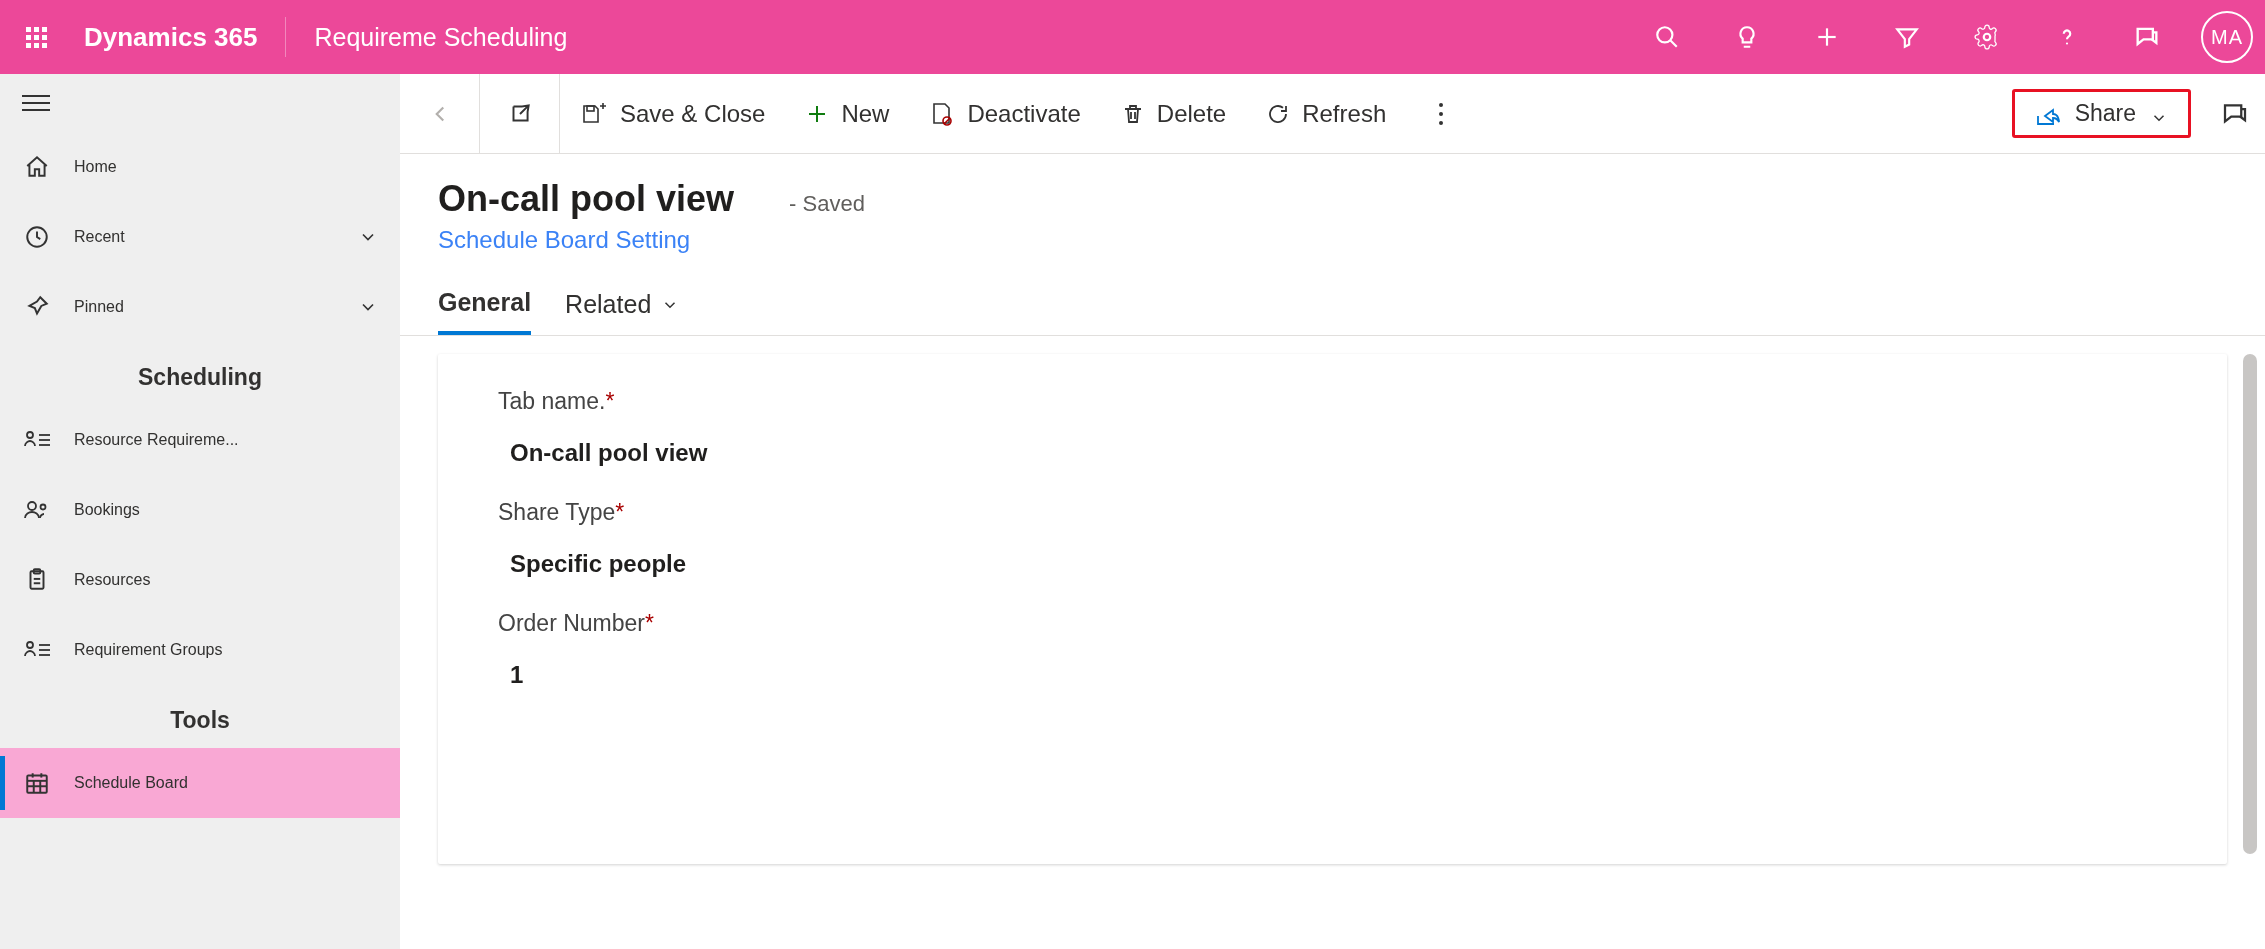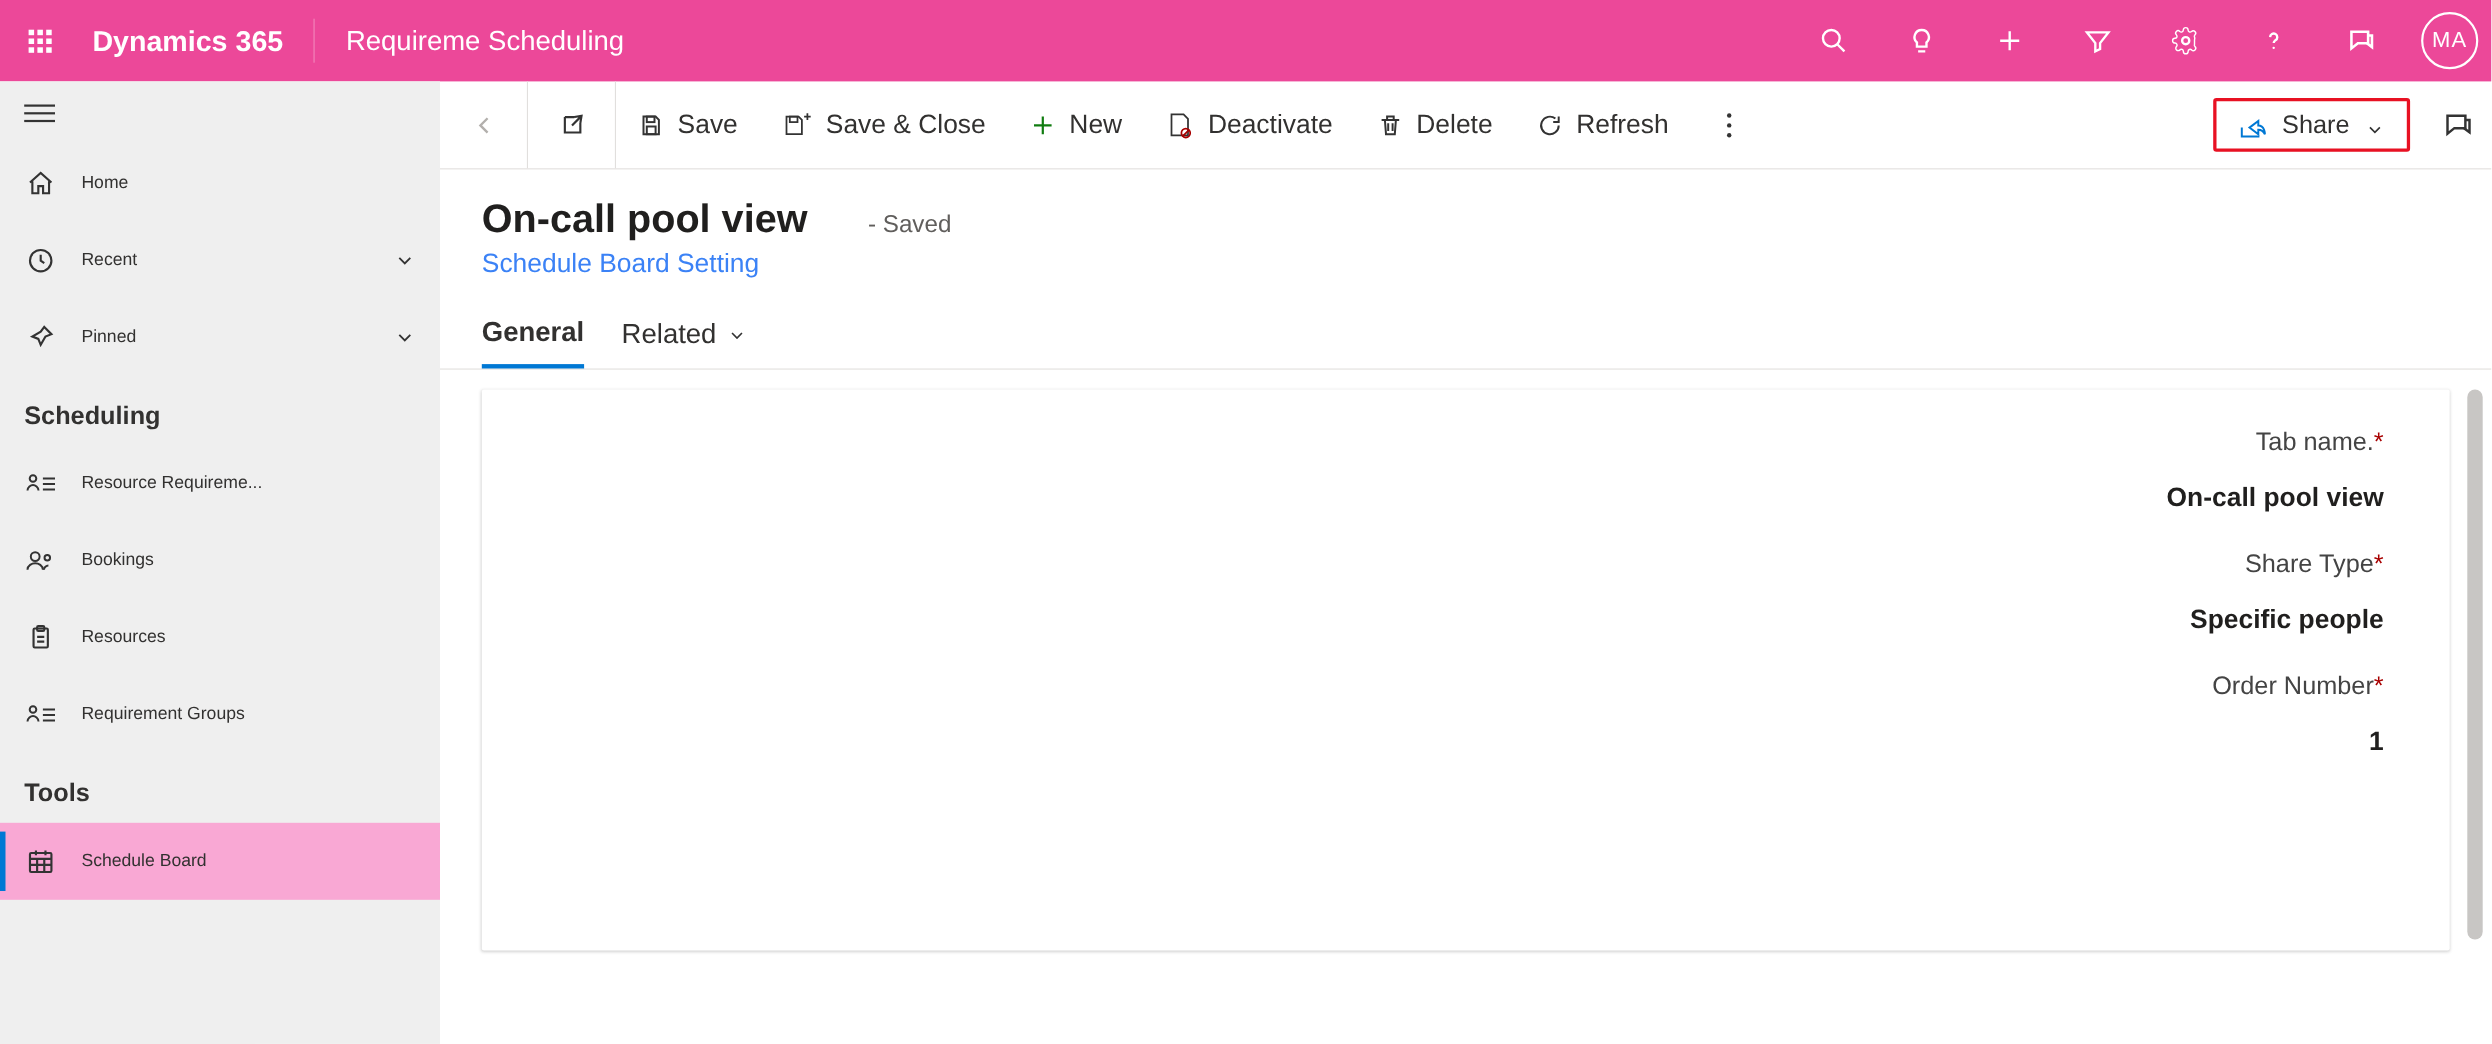--- a/index.html
+++ b/index.html
@@ -105,20 +105,21 @@
     }
     .nav-item .icon { width: 30px; display: flex; align-items: center; justify-content: center; }
     .nav-item .label { flex: 1 1 auto; white-space: nowrap; overflow: hidden; text-overflow: ellipsis; }
     .nav-item .chev { color:#555; }
 
     .nav-section {
       font-size: 23px;
       font-weight: 600;
       padding: 22px 22px 14px 22px;
       color: #323130;
+      text-align: center;
     }
 
     .nav-item.selected {
       background: #f9a8d4;
       position: relative;
     }
     .nav-item.selected::before {
       content: '';
       position: absolute;
       left: 0; top: 8px; bottom: 8px; width: 5px;
@@ -230,21 +231,20 @@
       padding: 18px 38px;
       position: relative;
       flex: 1 1 auto;
     }
     .form-card {
       background: #fff;
       box-shadow: 0 1px 3px rgba(0,0,0,.18);
       border-radius: 2px;
       padding: 34px 60px;
       height: 510px;
-      text-align: right;
     }
     .field { margin-bottom: 32px; }
     .field-label { font-size: 23px; color: #444; }
     .req { color: #a80000; }
     .field-value {
       font-size: 24px;
       font-weight: 600;
       color: #201f1e;
       margin-top: 24px;
       padding-left: 12px;
@@ -456,30 +456,20 @@
         <svg width="26" height="26" viewBox="0 0 24 24" fill="none" stroke="#b3b0ad" stroke-width="2">
             <polyline points="15 6 9 12 15 18"></polyline>
           </svg>
       </div>
       <div class="cmd-cell">
         <svg width="26" height="26" viewBox="0 0 24 24" fill="none" stroke="#333" stroke-width="1.8">
             <path d="M6 5h8M6 5v13h13v-8M14 5l6-1-1 6M20 4l-8 8"></path>
           </svg>
       </div>
 
-      <div class="cmd-btn">
-        <span class="cmd-icon">
-          <svg width="24" height="24" viewBox="0 0 24 24" fill="none" stroke="#333" stroke-width="1.8">
-              <path d="M5 4h11l3 3v13H5z"></path>
-              <rect x="8" y="4" width="7" height="5"></rect>
-              <rect x="8" y="13" width="8" height="7"></rect>
-            </svg>
-        </span>
-        <span>Save</span>
-      </div>
 
       <div class="cmd-btn">
         <span class="cmd-icon">
           <svg width="28" height="24" viewBox="0 0 28 24" fill="none" stroke="#333" stroke-width="1.6">
               <path d="M4 4h11l3 3v13H4z"></path>
               <rect x="7" y="4" width="7" height="5"></rect>
               <path d="M20 4h6M23 1v6" stroke="#333"></path>
             </svg>
         </span>
         <span>Save &amp; Close</span>

